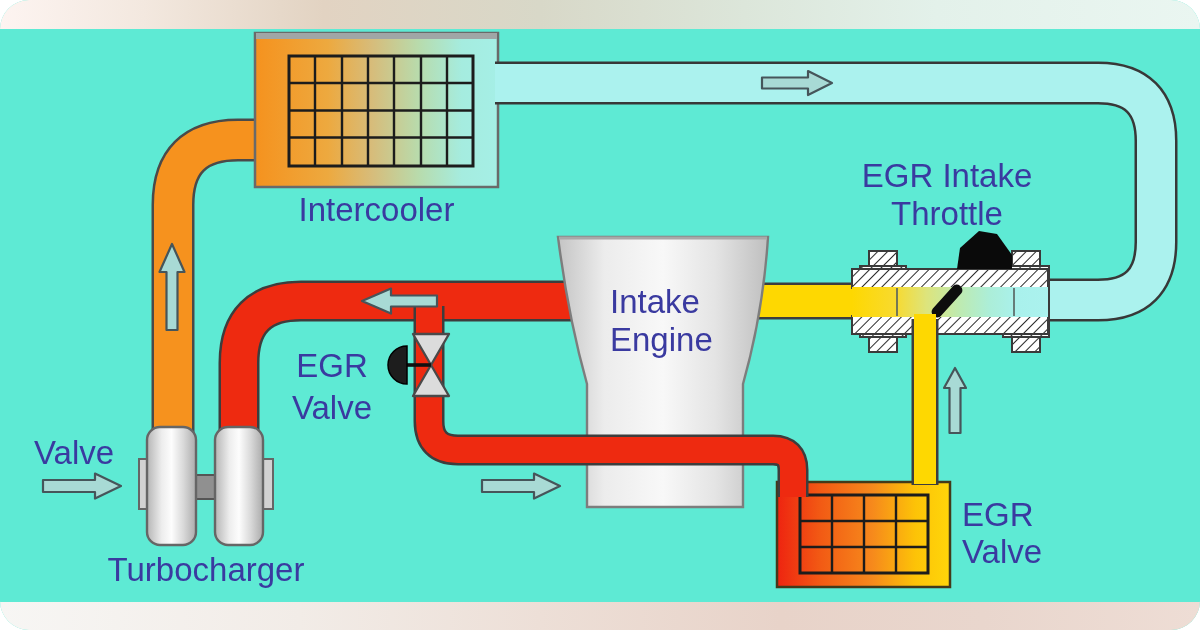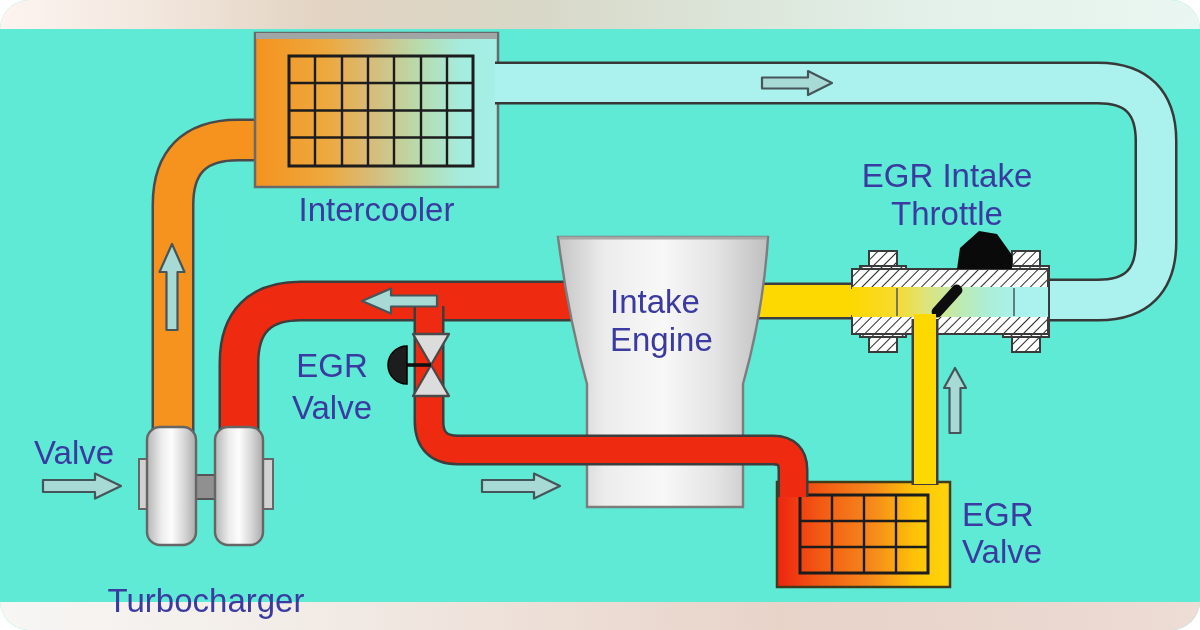--- a/index.html
+++ b/index.html
@@ -177,20 +177,20 @@
     <span class="ln">Engine</span>
   </div>
 
   <div class="lbl center" style="left:262px; top:345px; width:140px; line-height:42px;">
     <span class="ln">EGR</span>
     <span class="ln">Valve</span>
   </div>
 
   <div class="lbl" style="left:34px; top:434px;">Valve</div>
 
-  <div class="lbl center" style="left:86px; top:582px; width:240px;">Turbocharger</div>
+  <div class="lbl center" style="left:86px; top:551px; width:240px;">Turbocharger</div>
 
   <div class="lbl" style="left:962px; top:496px; line-height:37px;">
     <span class="ln">EGR</span>
     <span class="ln">Valve</span>
   </div>
 
 </div>
 
 </body></html>

